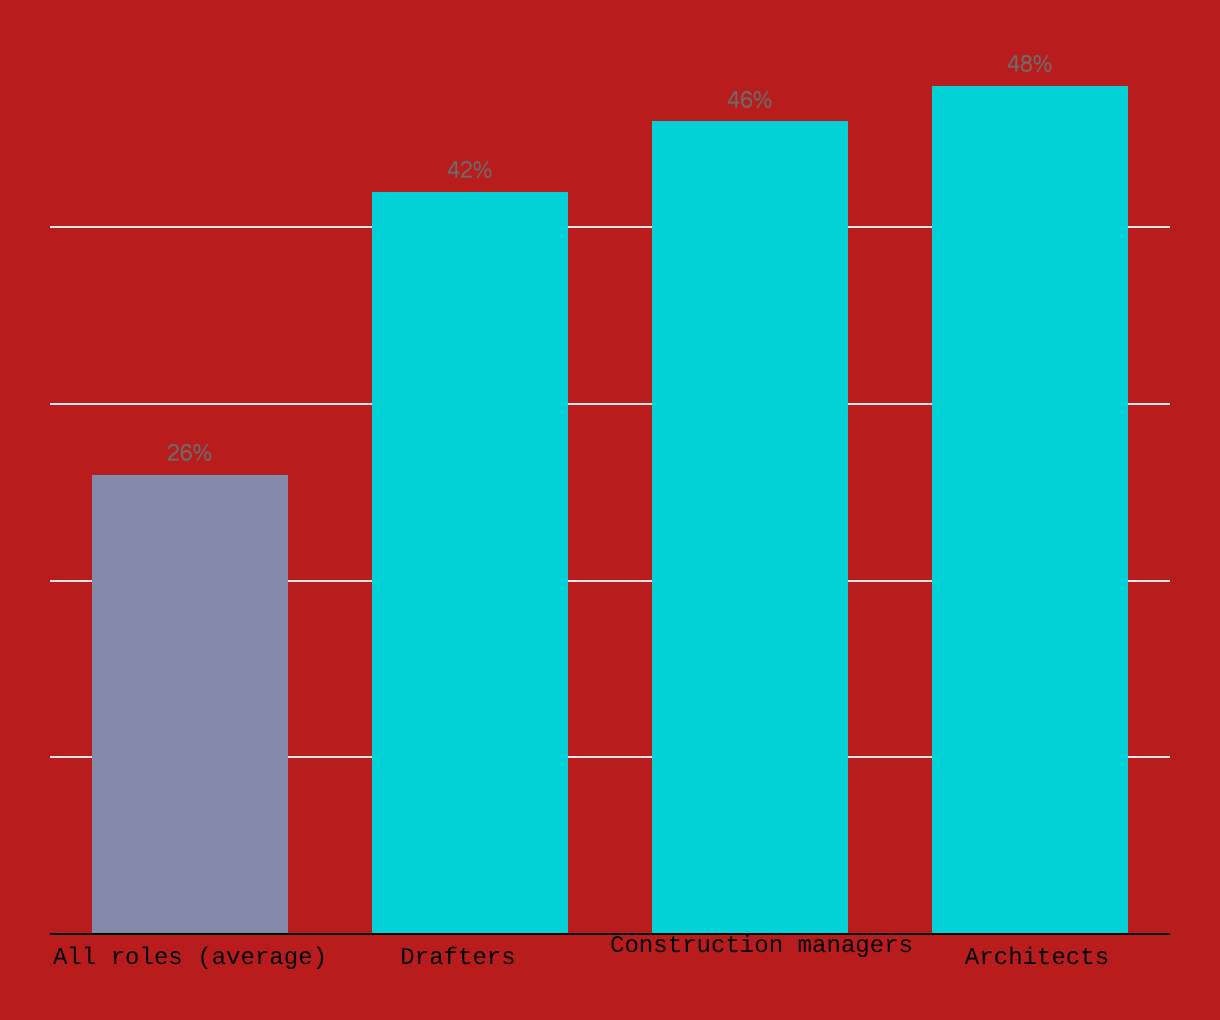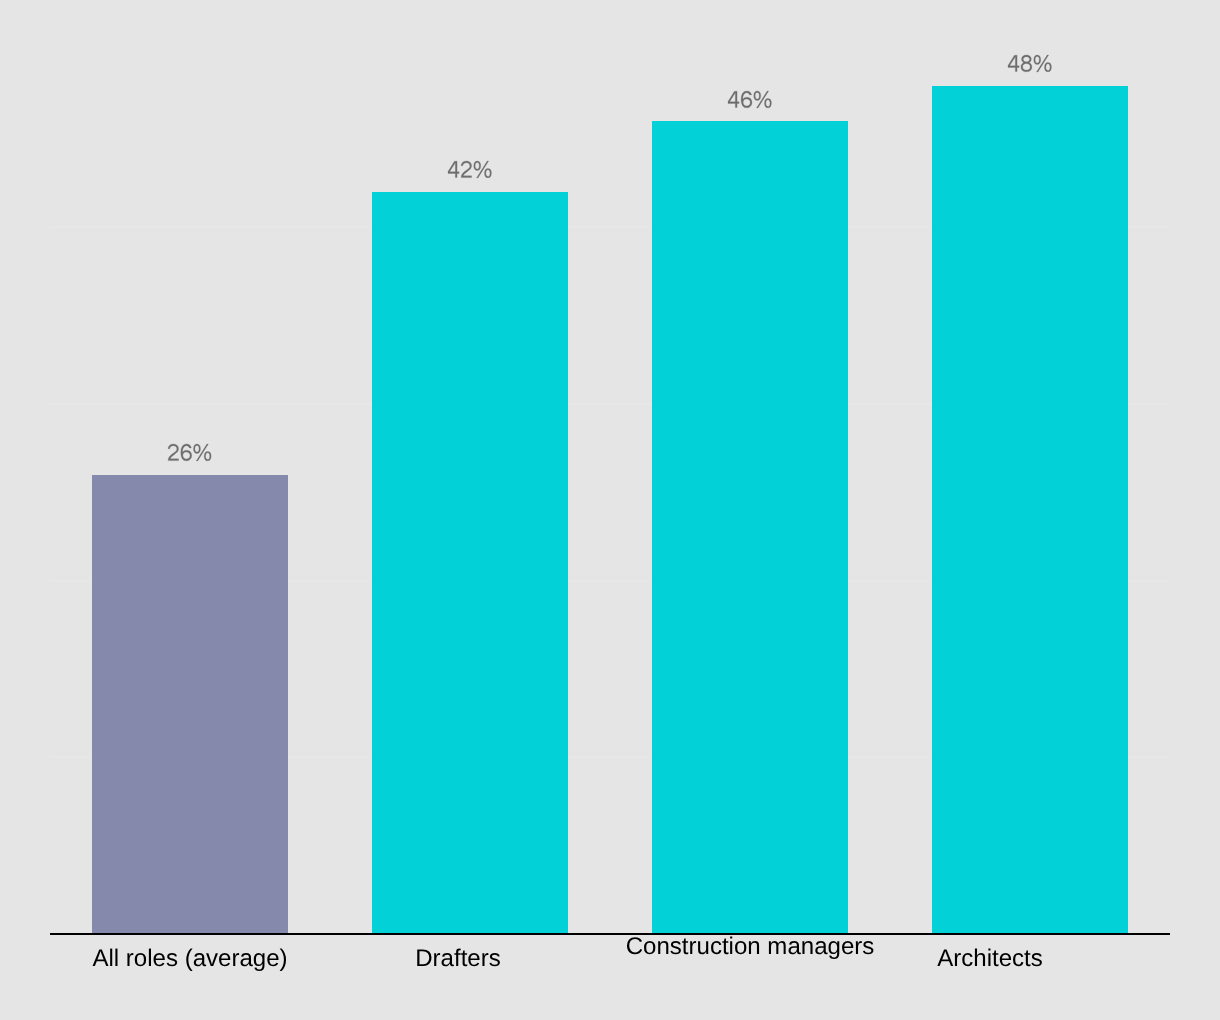--- a/index.html
+++ b/index.html
@@ -3,21 +3,21 @@
 <meta charset="utf-8">
 <title>Bar chart</title>
 <style>
   html, body { margin:0; padding:0; background:#ffffff; }
   body {
     width:1220px; height:1020px; overflow:hidden;
     font-family:"Liberation Sans", sans-serif;
     -webkit-font-smoothing:antialiased;
     text-rendering:geometricPrecision;
   }
-  #chart { position:relative; width:1220px; height:1020px; background:#e5e5e5; }
+  #chart { position:relative; width:1220px; height:1020px; background:#b91c1c;font-family:Liberation Mono, monospace; }
   .gridline { position:absolute; background:#e7e7e7; }
   .axis-line { position:absolute; background:#000000; }
   .bar { position:absolute; }
   .value-label { position:absolute; overflow:visible; }
   .value-label svg { display:block; overflow:visible; }
   .cat-label {
     position:absolute; text-align:center; color:#000000;
     font-size:24.05px; line-height:1; white-space:nowrap;
     transform:translateZ(0);
   }
@@ -86,18 +86,18 @@
   <div id="cat-labels">
     <div class="cat-label" style="left: 50px; width: 280px; top: 947px; color: rgb(0, 0, 0);">
       <span>All roles (average)</span>
     </div>
     <div class="cat-label" style="left: 318px; width: 280px; top: 947px; color: rgb(0, 0, 0);">
       <span>Drafters</span>
     </div>
     <div class="cat-label" style="left: 610px; width: 280px; top: 935px; color: rgb(0, 0, 0);">
       <span>Construction managers</span>
     </div>
-    <div class="cat-label" style="left: 850px; width: 280px; top: 947px; color: rgb(0, 0, 0);">
+    <div class="cat-label" style="left: 897px; width: 280px; top: 947px; color: rgb(0, 0, 0);">
       <span>Architects</span>
     </div>
   </div>
 
 </div>
 
 </body></html>

